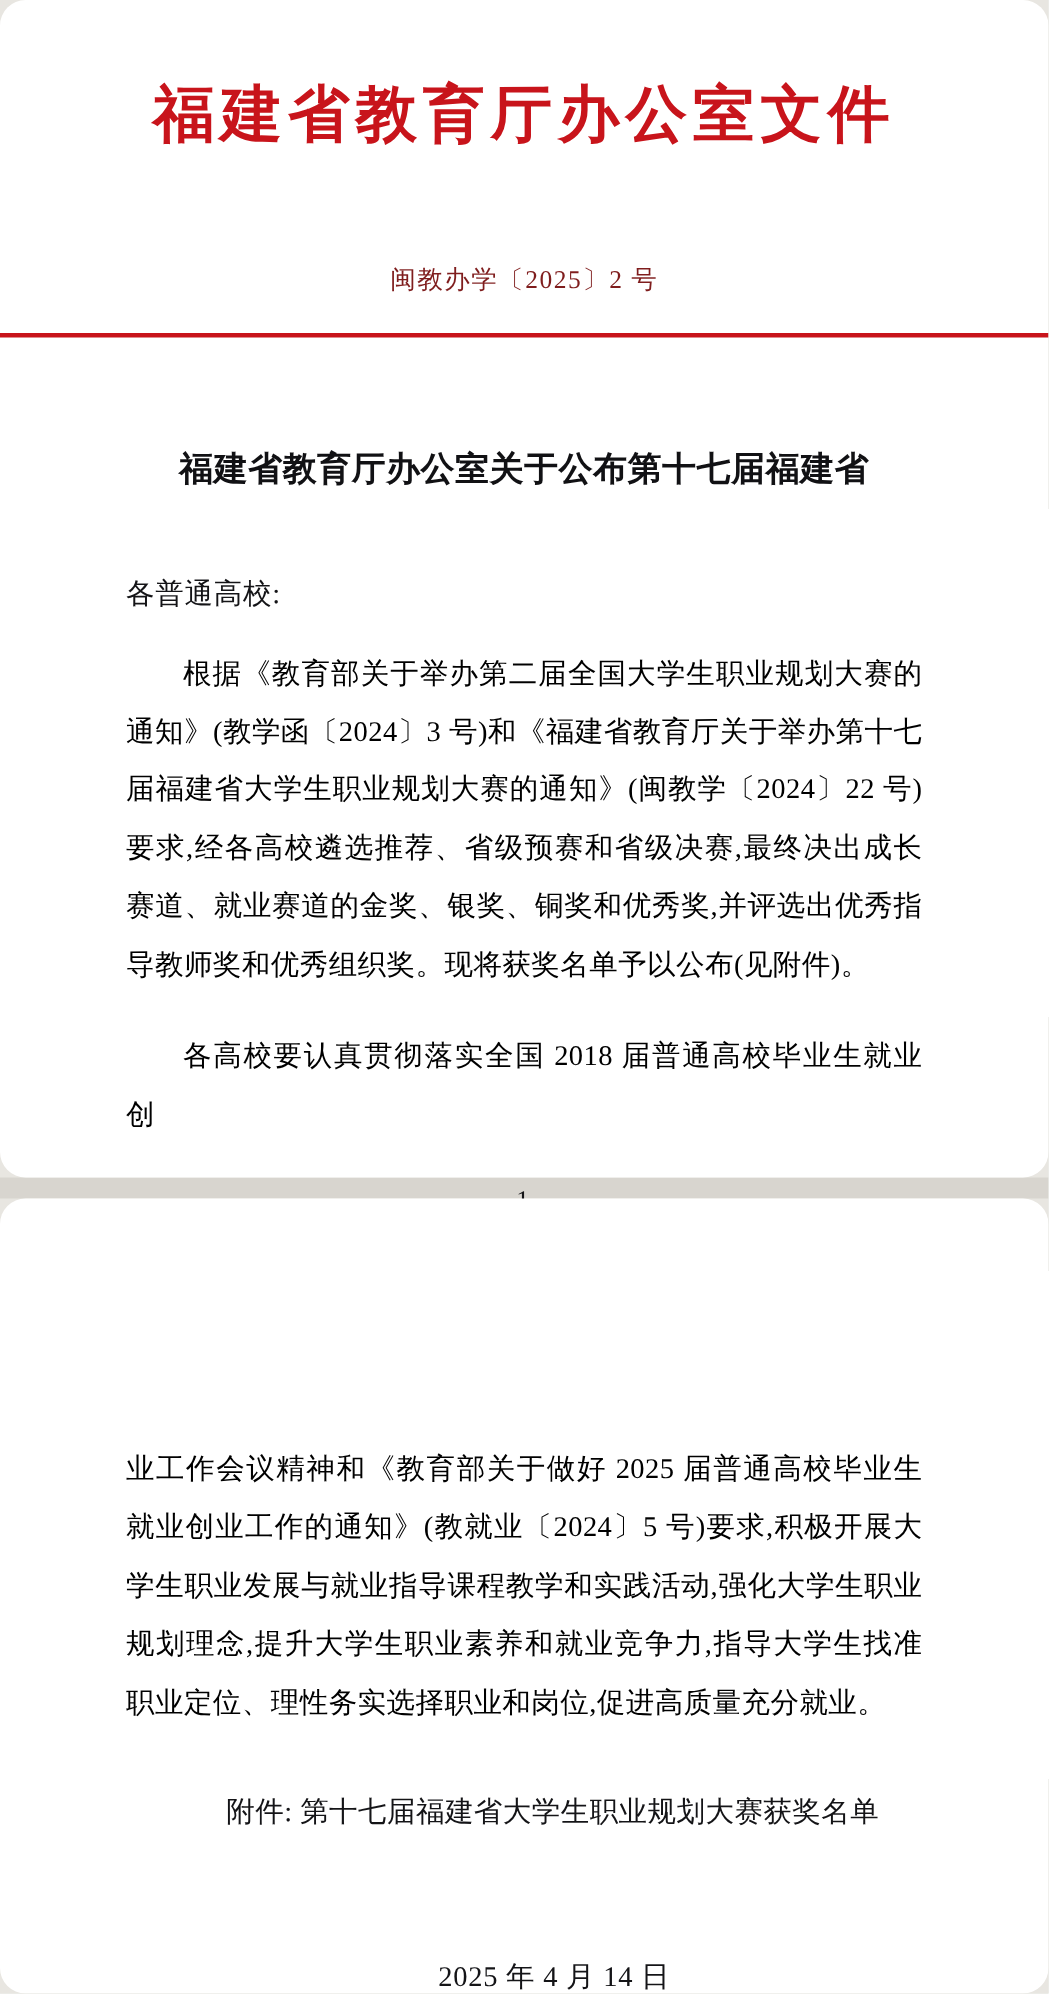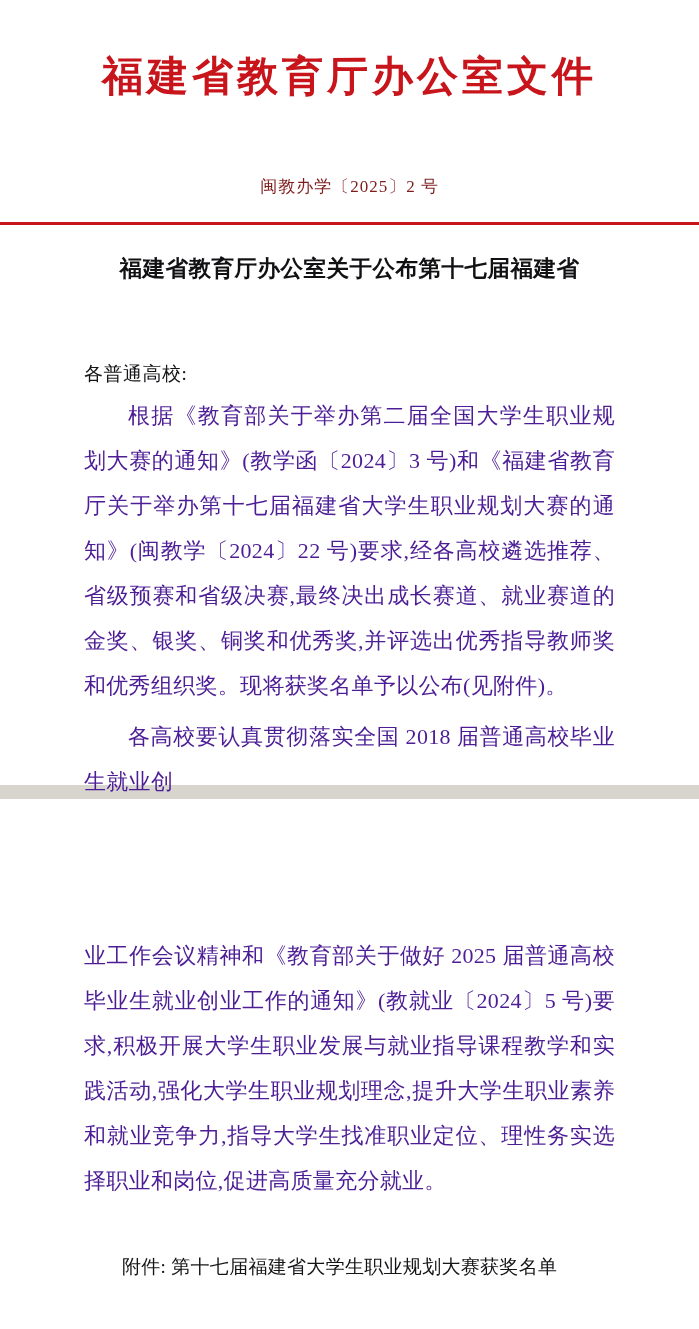--- a/index.html
+++ b/index.html
@@ -16,32 +16,33 @@
     width: 699px;
     position: relative;
     background: #e8e6e1;
   }
   
   .page {
     background: #ffffff;
     width: 699px;
     box-sizing: border-box;
     position: relative;
+    border-radius: 17px;
   }
   .page1 {
     height: 785px;
     padding: 0 84px;
   }
   .gap {
     height: 14px;
     background: #d8d5cf;
   }
   .page2 {
     height: 530px;
-    padding: 0 84px;
+    padding: 12px 84px;
   }
   .masthead {
     text-align: center;
     color: #c8141b;
     font-family: "DejaVu Serif", "Liberation Serif", serif;
     font-weight: bold;
     font-size: 41px;
     letter-spacing: 4px;
     padding-top: 52px;
     line-height: 1.2;
@@ -60,55 +61,56 @@
     margin: 24px -84px 0 -84px;
     width: calc(100% + 168px);
   }
   .title {
     text-align: center;
     font-weight: bold;
     font-size: 22.5px;
     line-height: 1.75;
     letter-spacing: 0.5px;
     color: #111114;
-    margin-top: 24px;
+    margin-top: 68px;
     padding: 0 6px;
   }
   .salutation {
     font-size: 19px;
     color: #141417;
-    margin-top: 72px;
+    margin-top: 50px;
     letter-spacing: 0.5px;
   }
   p.body {
-    font-size: 22px;
+    font-size: 19px;
     line-height: 2.05;
-    color: #4c1d95;
-    margin: 6px 0 0 0;
+    color: #000000;
+    margin: 22px 0 0 0;
     text-align: justify;
     text-justify: inter-ideograph;
     letter-spacing: 0.3px;
     text-indent: 2em;
   }
   .pagenum {
     text-align: center;
     font-size: 17px;
     color: #141417;
     margin-top: 26px;
     letter-spacing: 2px;
   }
   
   .p2-top-space { height: 128px; }
   .attachment {
     font-size: 19px;
     line-height: 2.05;
     color: #141417;
-    margin-top: 44px;
+    margin-top: 34px;
     text-indent: 2em;
     letter-spacing: 0.3px;
+    text-align: center;
   }
   .signature {
     margin-top: 70px;
     text-align: center;
     font-size: 19px;
     line-height: 2.1;
     color: #141417;
     letter-spacing: 0.5px;
   }
   .signature .line2 { letter-spacing: 0.5px; }

